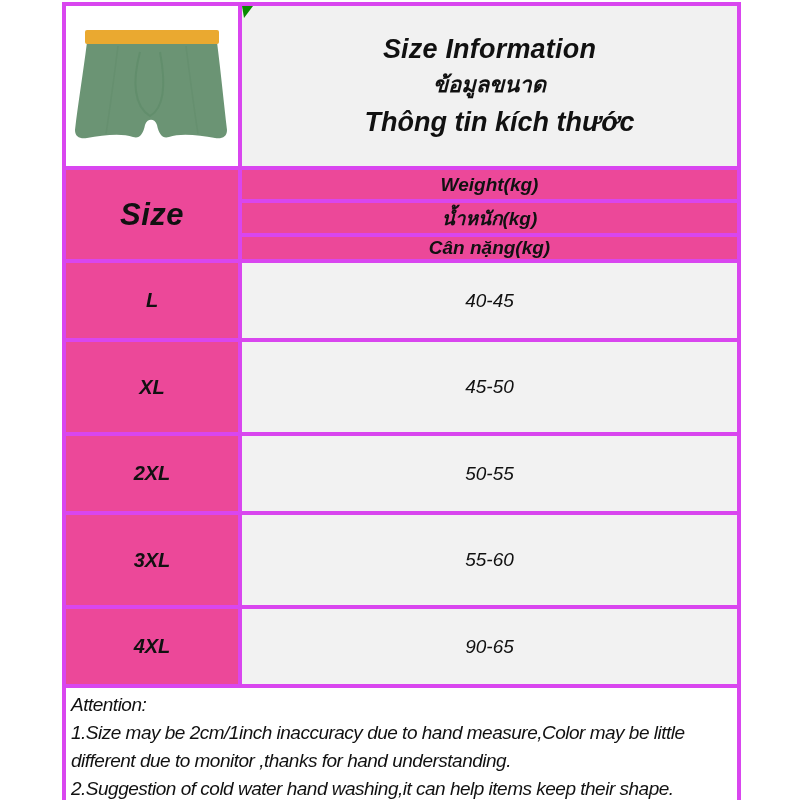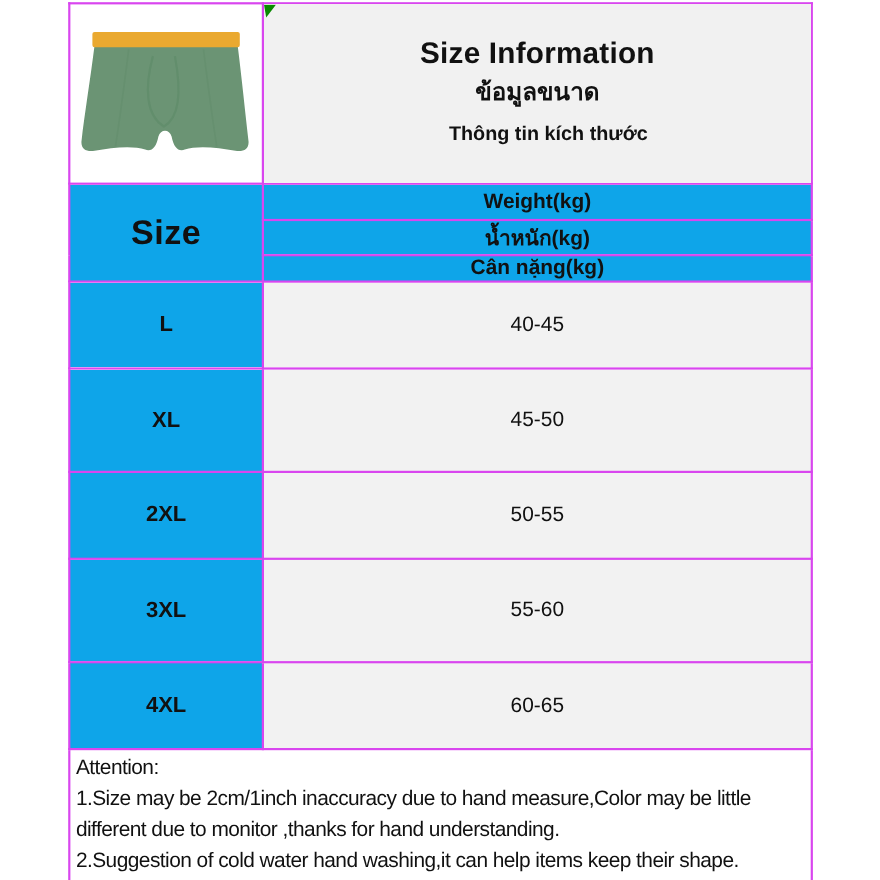--- a/index.html
+++ b/index.html
@@ -5,43 +5,43 @@
   * { margin:0; padding:0; box-sizing:border-box; }
   html,body { width:800px; height:800px; background:#ffffff; overflow:hidden;
               font-family:"Liberation Sans","DejaVu Sans",sans-serif; color:#111; }
 
   .sheet { position:relative; width:800px; height:800px; background:#ffffff; }
 
   table.size-table {
     position:absolute; left:62px; top:2px; width:675px; height:796px;
     border-collapse:collapse; table-layout:fixed;
   }
-  .size-table td { border:2px solid #d946ef; text-align:center; vertical-align:middle; overflow:hidden; }
+  .size-table td { border:4px solid #d946ef; text-align:center; vertical-align:middle; overflow:hidden;font-style:italic; }
 
   col.c1 { width:176px; }
   col.c2 { width:499px; }
 
   
   tr.r-top      { height:164px; }
   tr.r-h1       { height:33px; }
   tr.r-h2       { height:30px; }
   tr.r-h3       { height:23px; }
   tr.r-data     { height:79px; }
   tr.r-data-s   { height:94px; }
   tr.r-note     { height:138px; }
 
   td.cell-image    { background:#ffffff; padding:0; }
   td.cell-title    { background:#f1f1f1; position:relative; }
-  td.cell-gray     { background:#0ea5e9;margin-left:12px; }
+  td.cell-gray     { background:#ec4899;margin-left:12px; }
   td.cell-value    { background:#f2f2f2; }
   td.cell-note     { background:#ffffff; text-align:left; vertical-align:top; }
 
   .title-en  { font-size:27px; font-weight:bold; line-height:38px; letter-spacing:0.2px; }
   .title-th  { font-size:22px; font-weight:bold; line-height:34px; }
-  .title-vi  { font-size:18px; font-weight:bold; line-height:40px;padding-left:20px; }
+  .title-vi  { font-size:27px; font-weight:bold; line-height:40px;padding-left:20px; }
 
   .corner-marker { position:absolute; left:0; top:0; width:14px; height:14px; }
 
   .size-head   { font-size:31px; font-weight:bold; letter-spacing:0.5px; }
   .col-head    { font-size:19px; font-weight:bold; }
   .size-label  { font-size:20px; font-weight:bold; }
   .weight-val  { font-size:19px; font-weight:normal; }
 
   .note-wrap { padding:3px 6px 0 5px; }
   .note-line { font-size:19px; line-height:28px; letter-spacing:-0.5px; white-space:nowrap; }
@@ -114,21 +114,21 @@
     <tr class="r-data">
       <td class="cell-gray size-label">2XL</td>
       <td class="cell-value weight-val">50-55</td>
     </tr>
     <tr class="r-data-s">
       <td class="cell-gray size-label">3XL</td>
       <td class="cell-value weight-val">55-60</td>
     </tr>
     <tr class="r-data">
       <td class="cell-gray size-label">4XL</td>
-      <td class="cell-value weight-val">60-65</td>
+      <td class="cell-value weight-val">90-65</td>
     </tr>
 
     <tr class="r-note">
       <td class="cell-note" colspan="2">
         <div class="note-wrap">
           <div class="note-line">Attention:</div>
           <div class="note-line">1.Size may be 2cm/1inch inaccuracy due to hand measure,Color may be little</div>
           <div class="note-line">different due to monitor ,thanks for hand understanding.</div>
           <div class="note-line">2.Suggestion of cold water hand washing,it can help items keep their shape.</div>
         </div>

